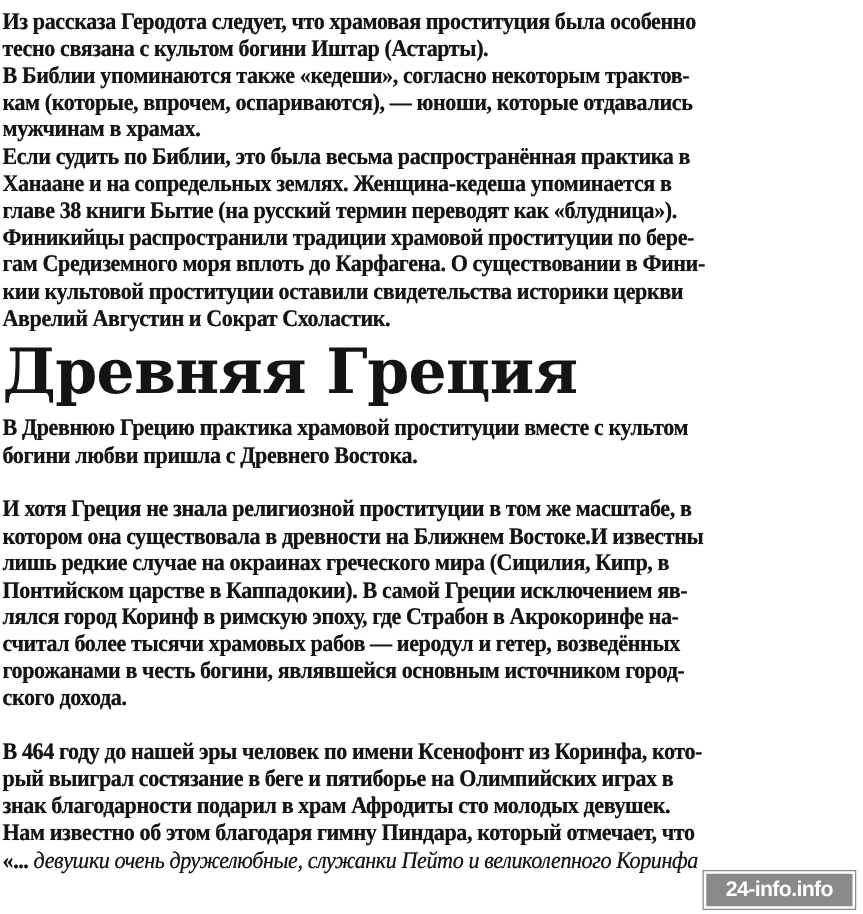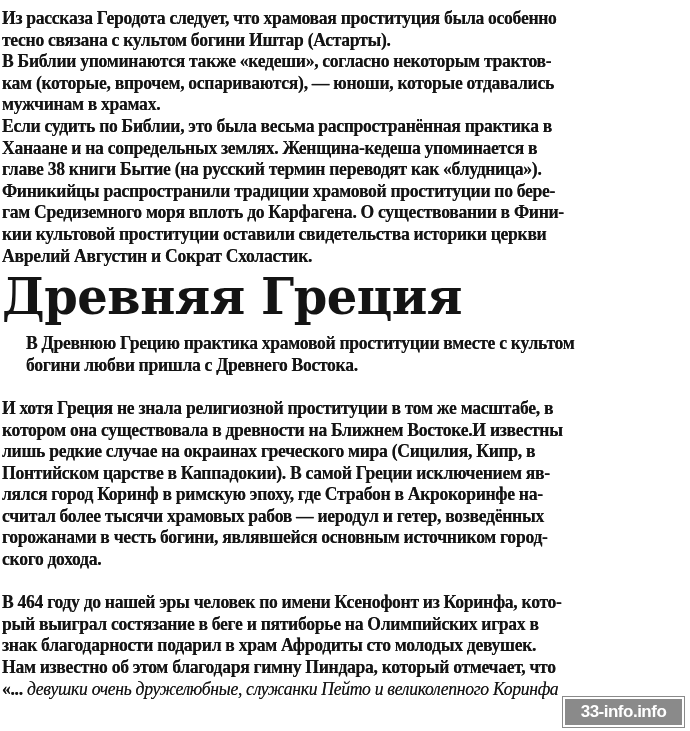--- a/index.html
+++ b/index.html
@@ -40,21 +40,21 @@
       font-size: 50px;
       line-height: 60px;
       letter-spacing: -0.5px;
       white-space: nowrap;
       transform-origin: left top;
       transform: scaleX(0.96);
       position: relative;
       top: 1px;
       height: 60px;
     }
-    .intro { margin-top: 6px; margin-left: 24px; }
+    .intro { margin-top: 6px; }
     .italic {
       font-style: italic;
       font-weight: normal;
     }
     .watermark {
       position: absolute;
       left: 563px;
       top: 697px;
       width: 121px;
       height: 30px;
@@ -118,14 +118,14 @@
     <div class="line">В 464 году до нашей эры человек по имени Ксенофонт из Коринфа, кото-</div>
     <div class="line">рый выиграл состязание в беге и пятиборье на Олимпийских играх в</div>
     <div class="line">знак благодарности подарил в храм Афродиты сто молодых девушек.</div>
     <div class="line">Нам известно об этом благодаря гимну Пиндара, который отмечает, что</div>
     <div class="line"><span>«...</span><span class="italic"> девушки очень дружелюбные, служанки Пейто и великолепного Коринфа</span></div>
   </div>
 
 </div>
 
 <div class="watermark">
-  <span>33-info.info</span>
+  <span>24-info.info</span>
 </div>
 
 </body></html>

